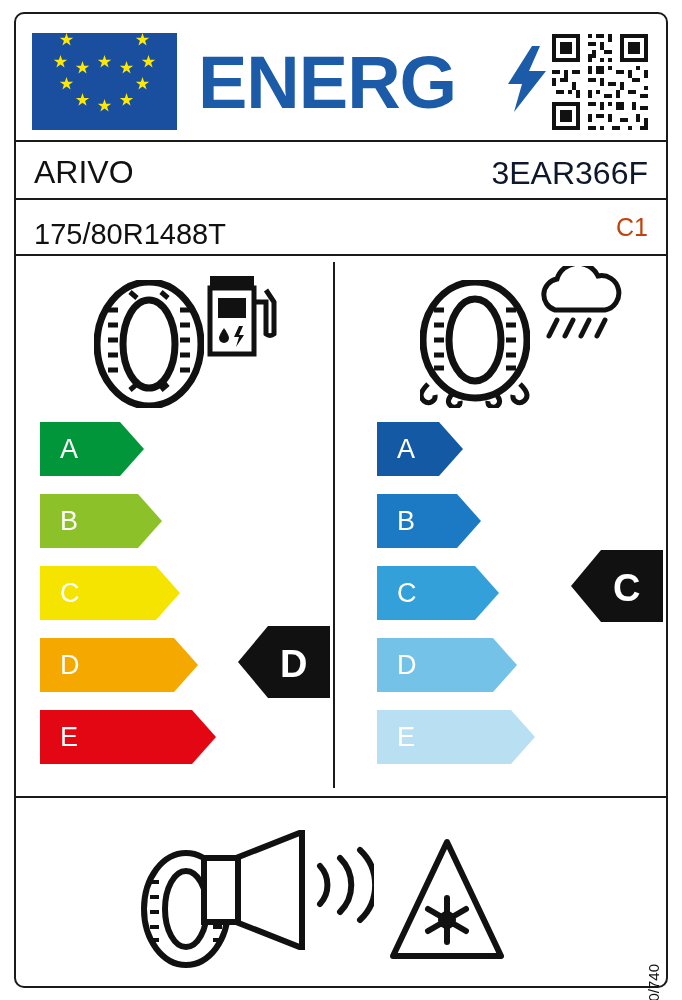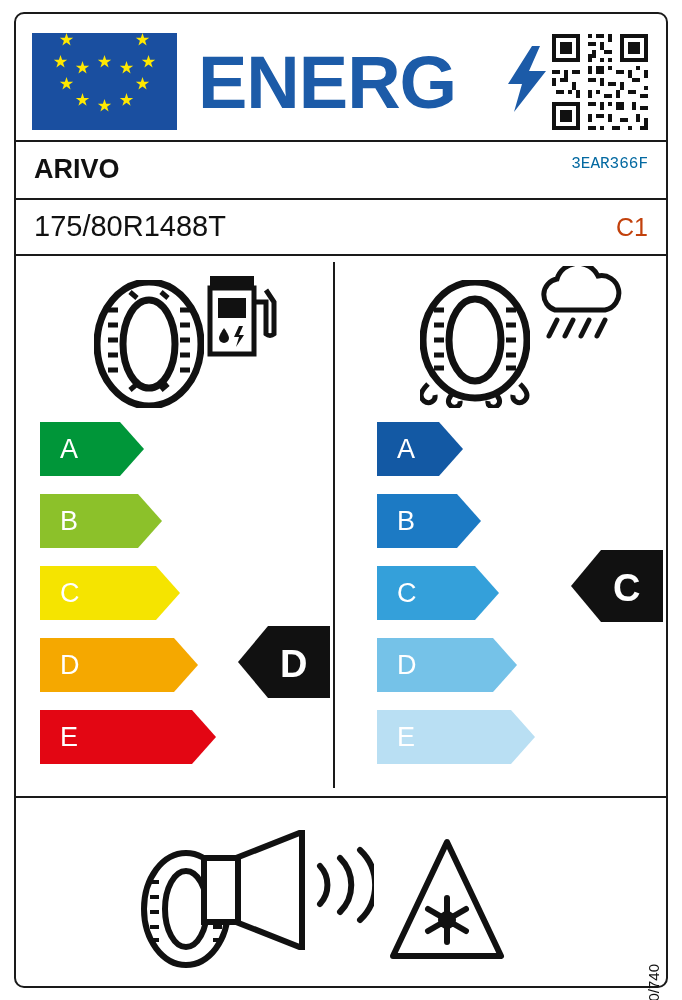--- a/index.html
+++ b/index.html
@@ -76,36 +76,34 @@
   }
   .rule-1 { top: 126px; }
   .rule-2 { top: 184px; }
   .rule-3 { top: 240px; }
   .rule-4 { top: 782px; }
 
   .brand {
     position: absolute;
     left: 18px;
     top: 140px;
-    font-size: 27px;
+    font-size: 32px;
     color: #111;
-    font-weight: bold;
   }
   .sku {
     position: absolute;
     right: 18px;
     top: 141px;
-    font-size: 16px;
-    color: #0369a1;
-    font-family: Liberation Mono, monospace;
+    font-size: 32px;
+    color: #0f172a;
   }
   .size {
     position: absolute;
     left: 18px;
-    top: 196px;
+    top: 204px;
     font-size: 29px;
     color: #111;
   }
   .cls {
     position: absolute;
     right: 18px;
     top: 199px;
     font-size: 25px;
     color: #c2410c;
   }

